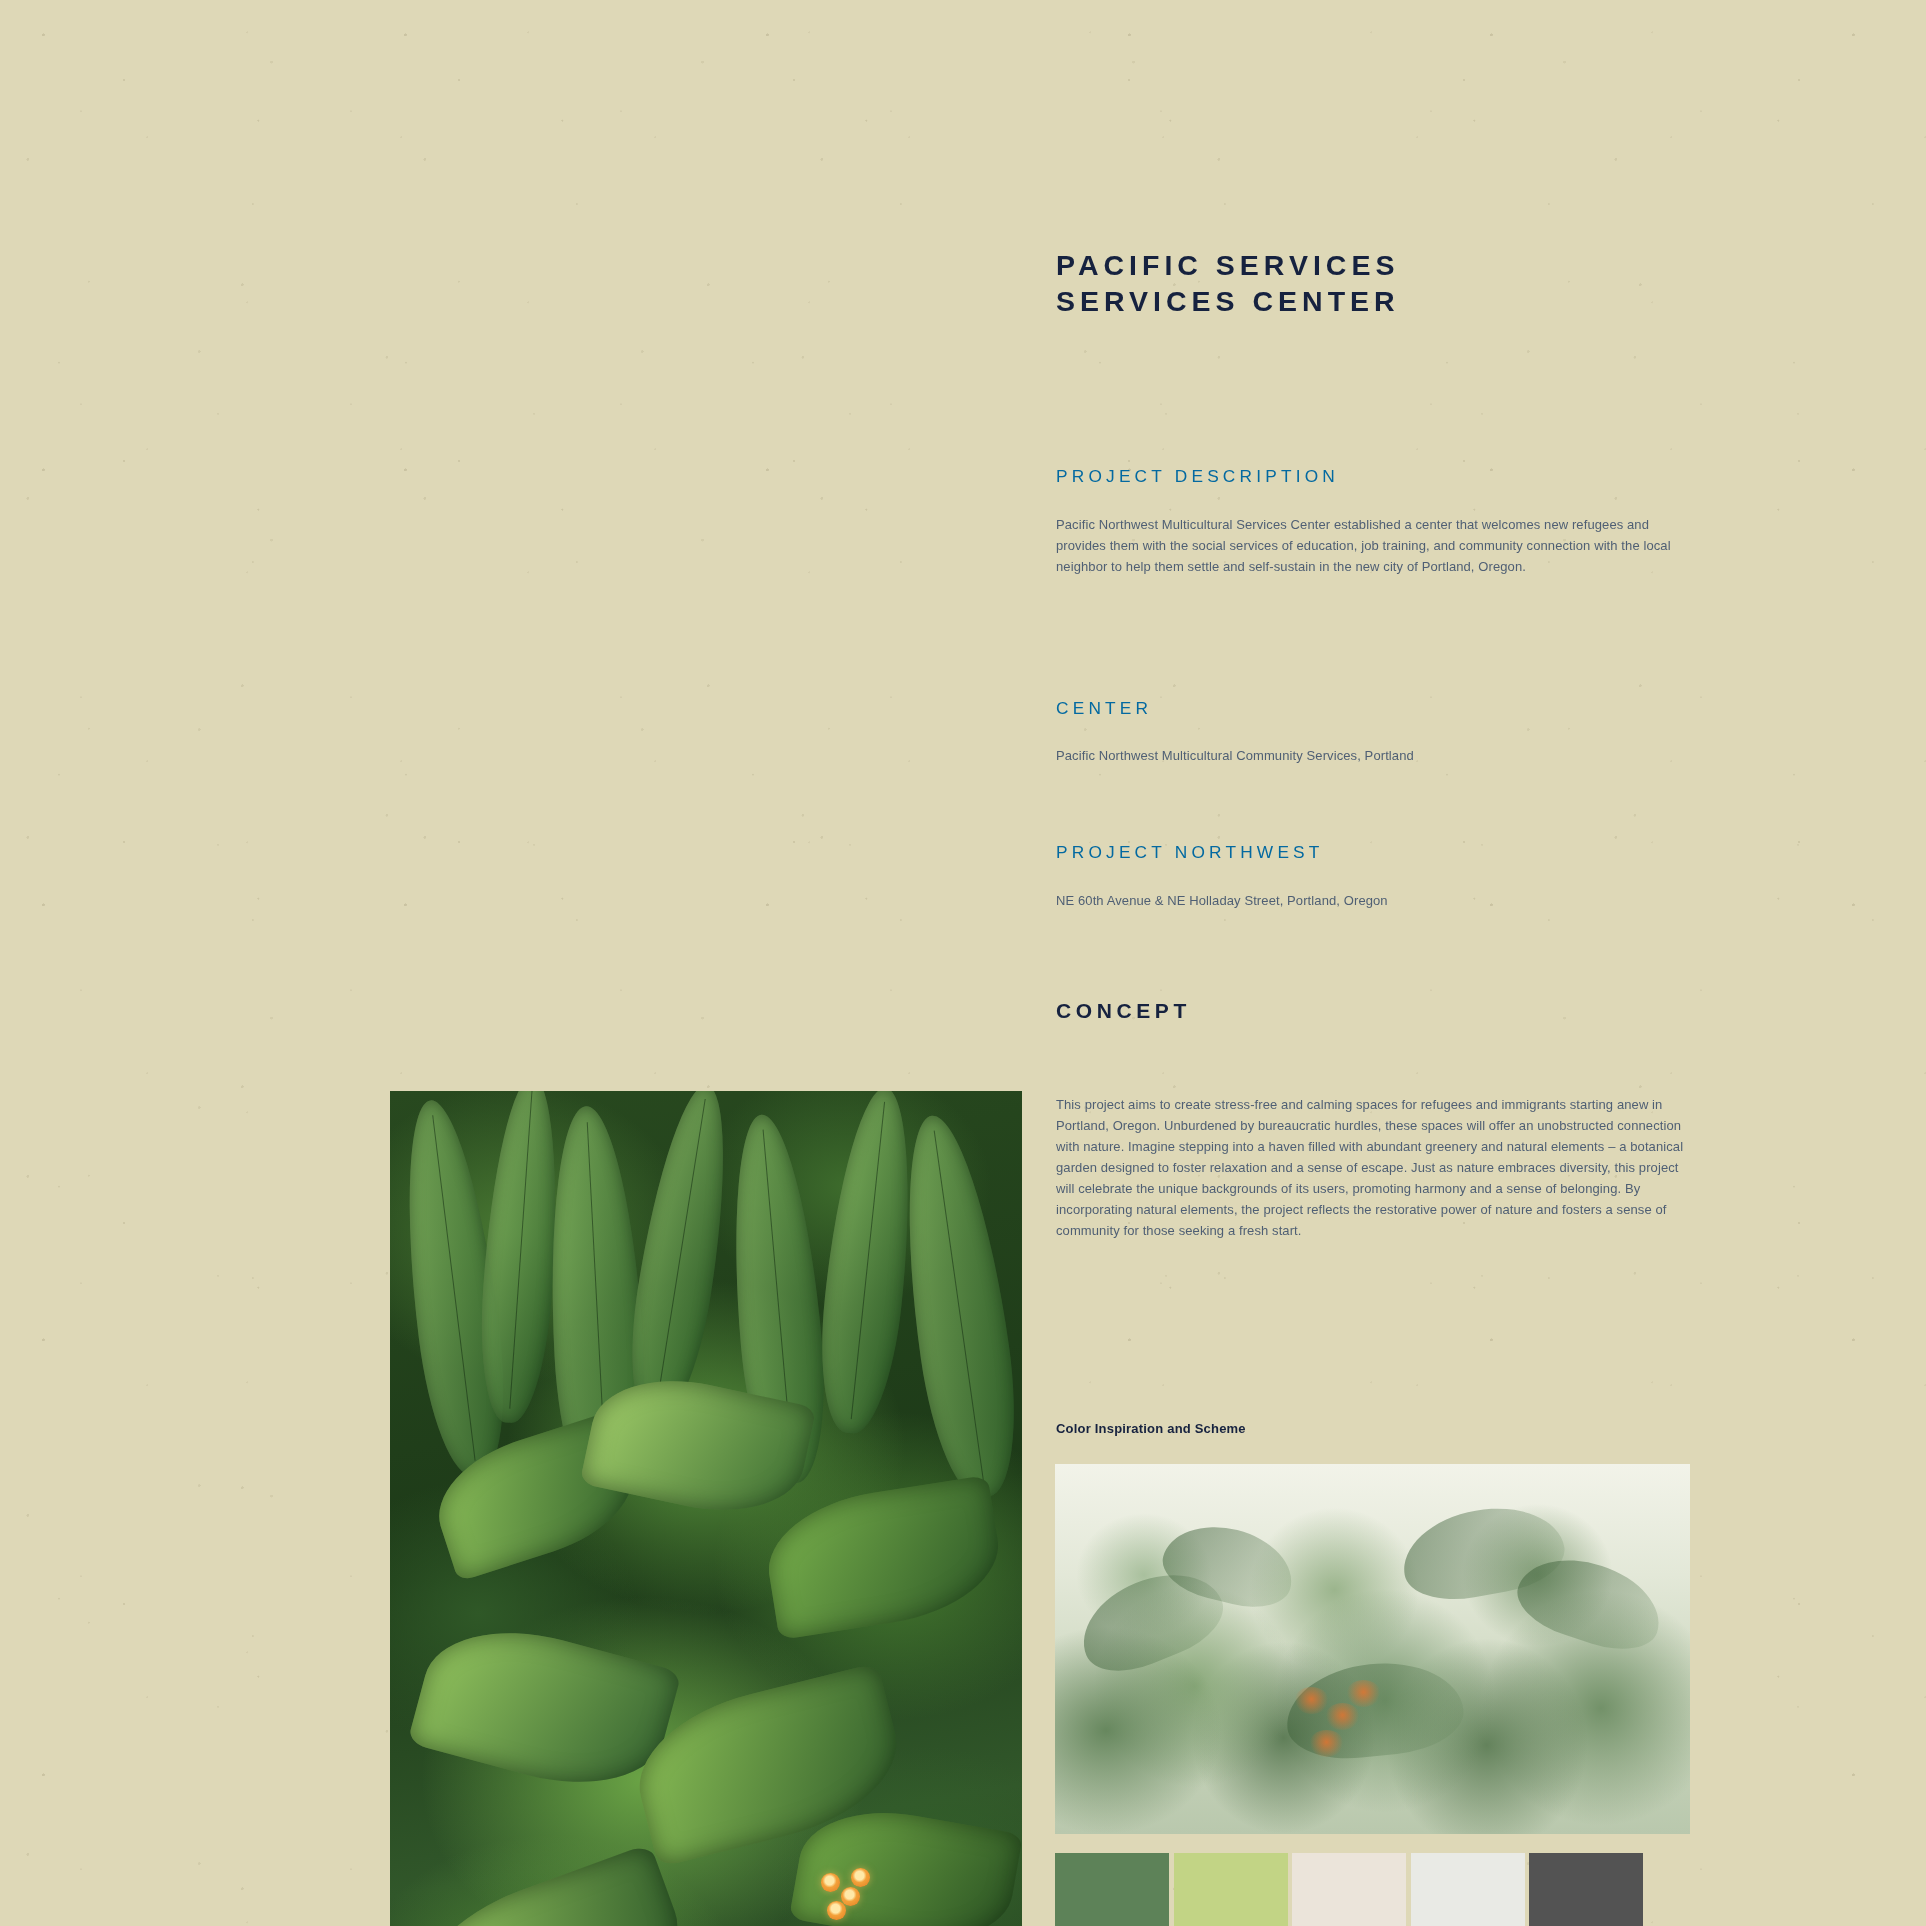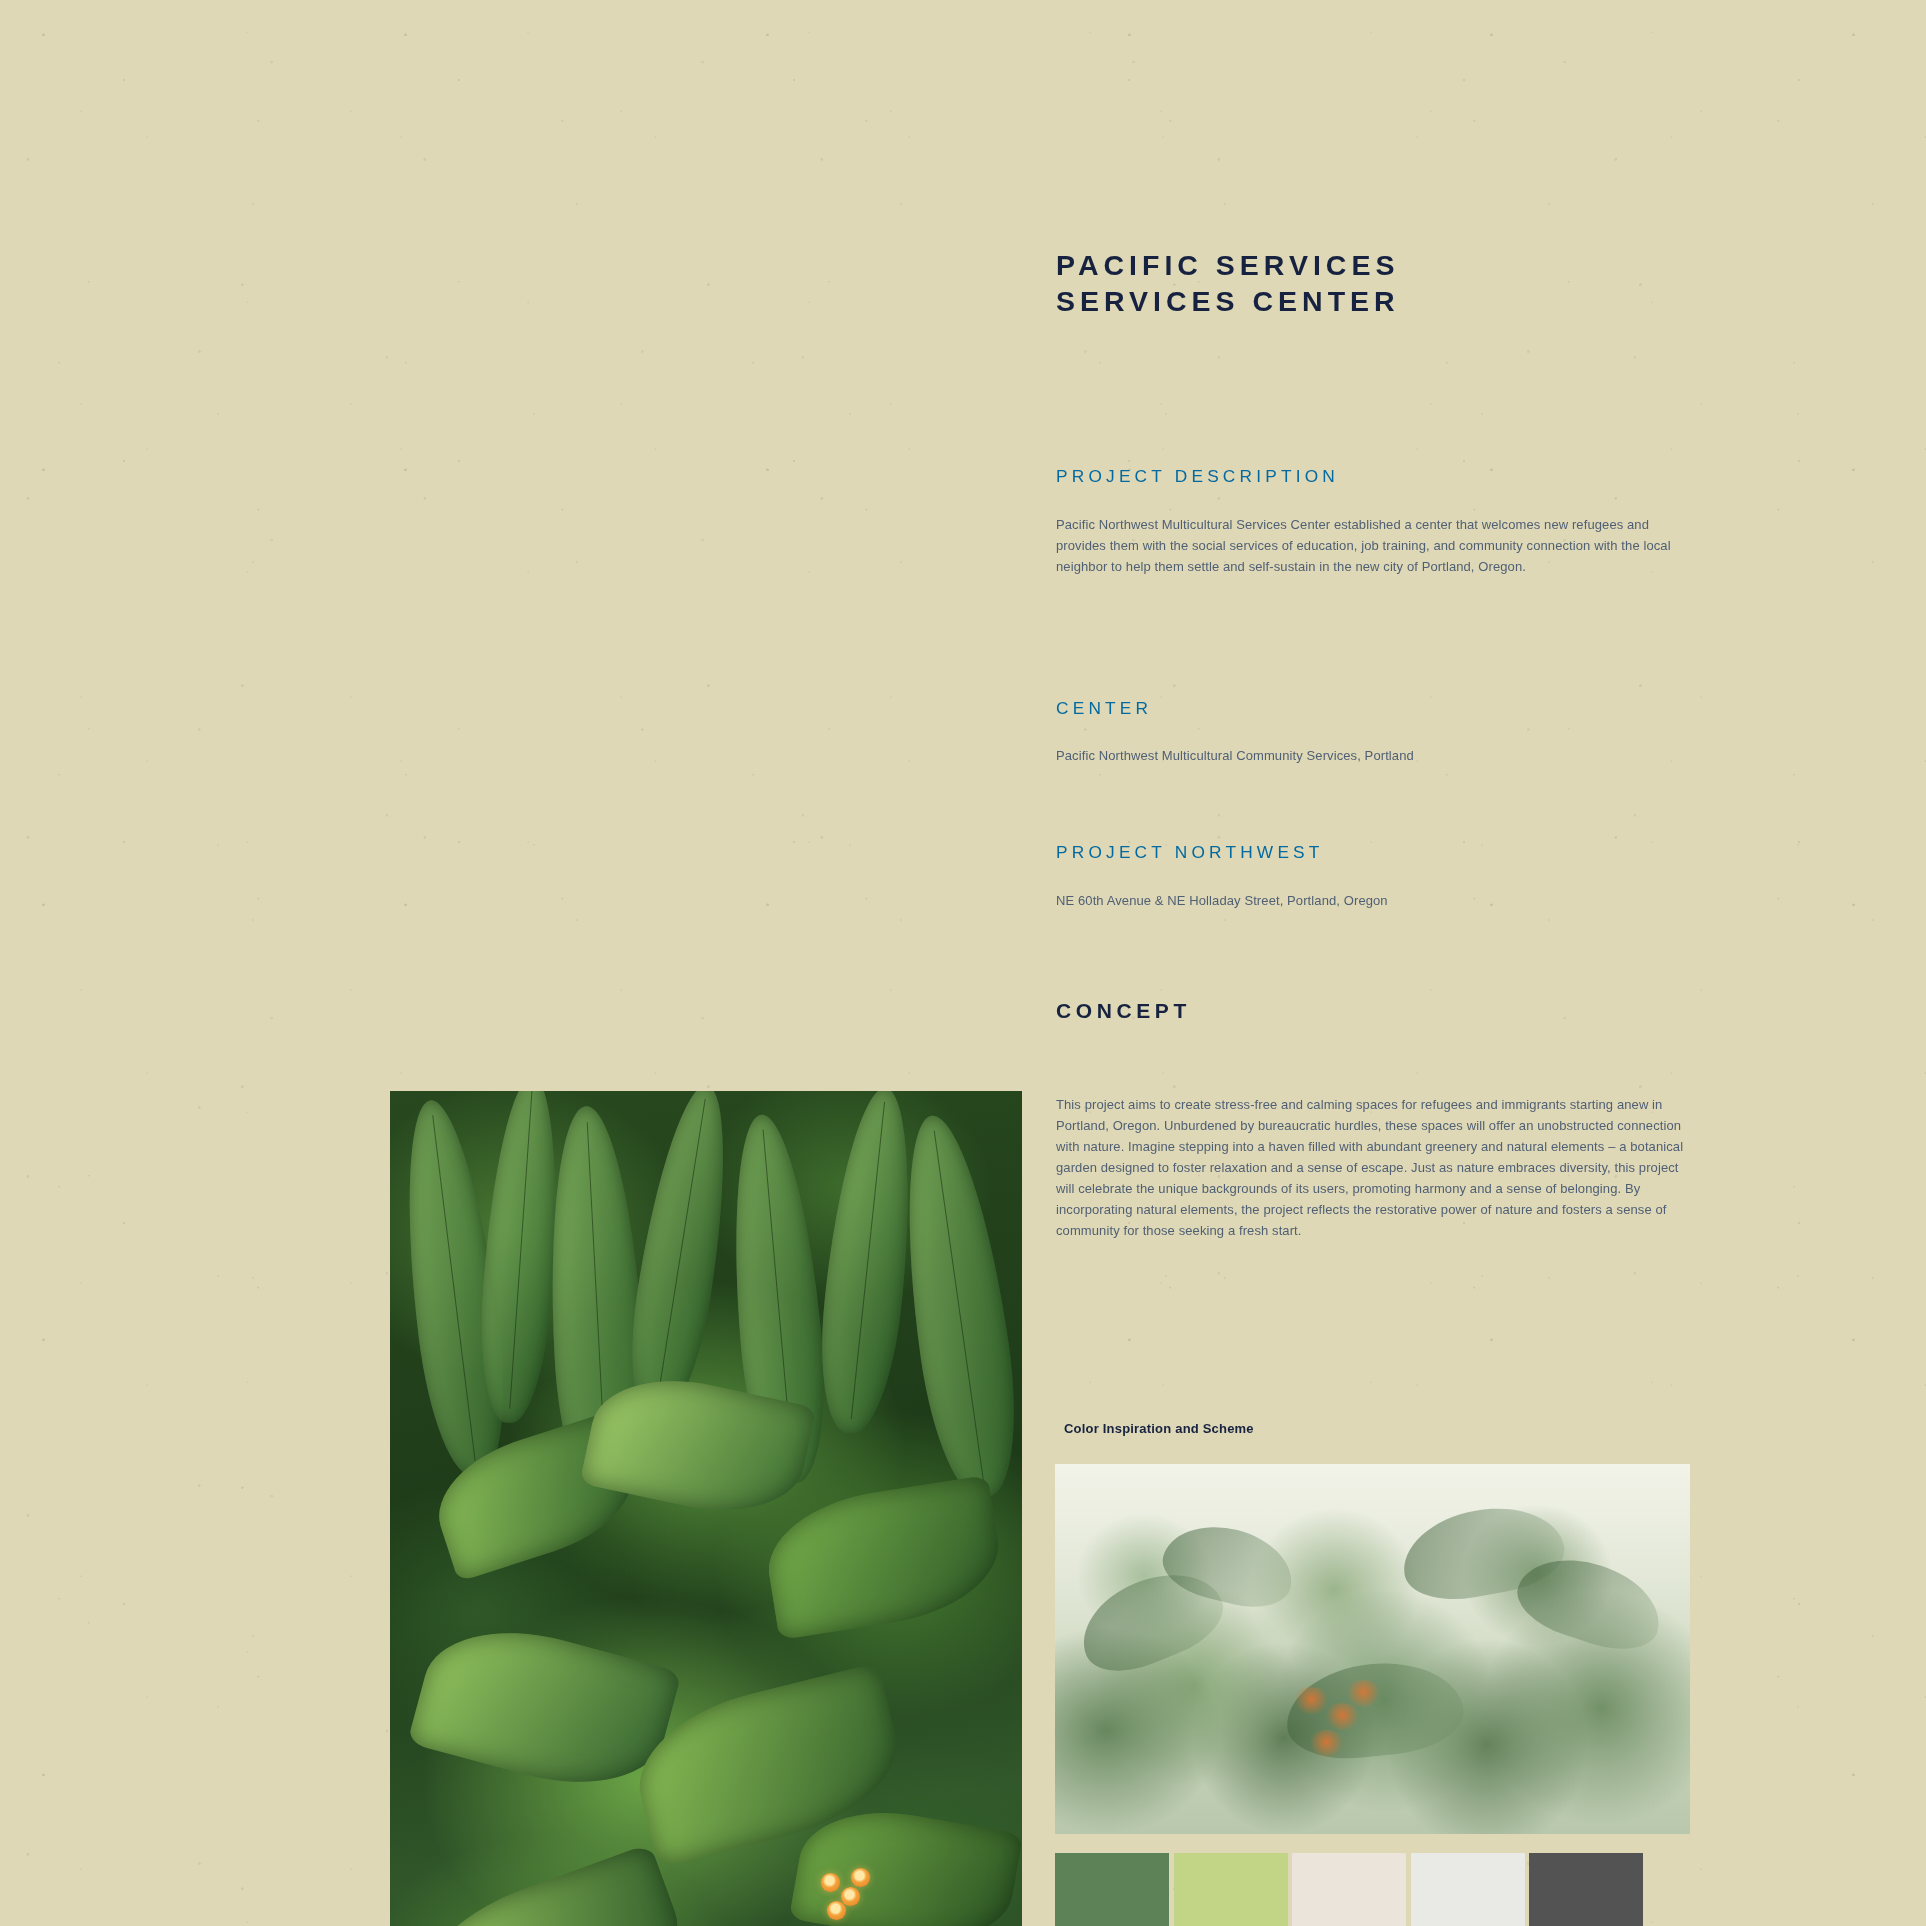--- a/index.html
+++ b/index.html
@@ -85,21 +85,20 @@
     line-height: 1.62;
     color: #4f5f74;
     letter-spacing: 0.1px;
   }
   .sub-head {
     position: absolute;
     font-size: 13px;
     font-weight: bold;
     color: #16223f;
     letter-spacing: 0.2px;
-    margin-left: 8px;
   }
 
   
   .hero-photo {
     position: absolute;
     left: 390px;
     top: 1091px;
     width: 632px;
     height: 1187px;
     overflow: hidden;

